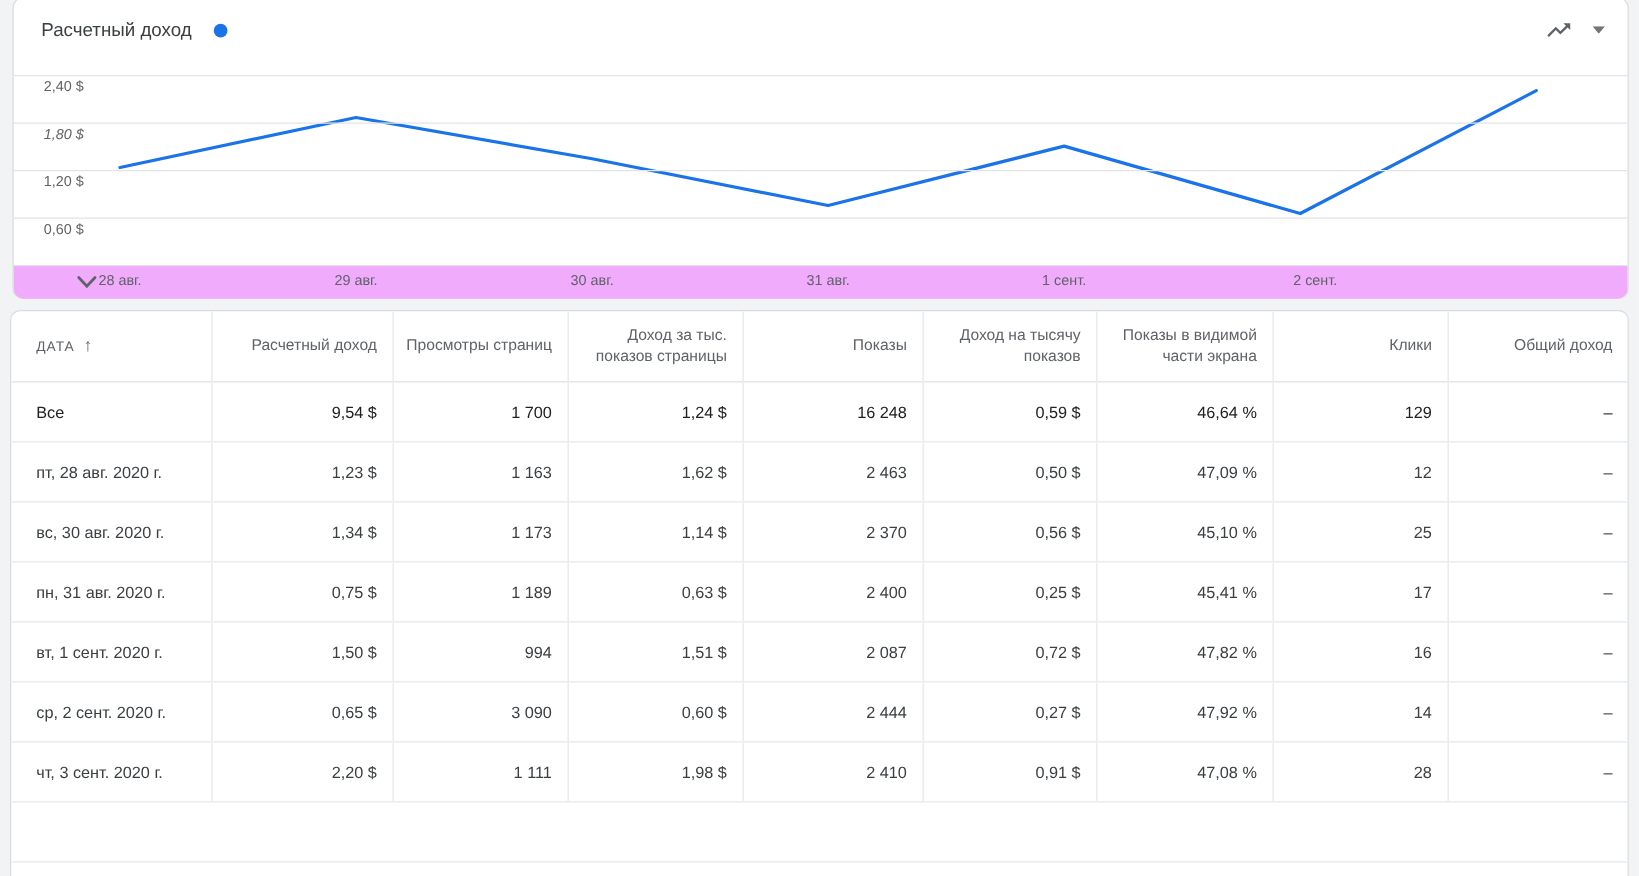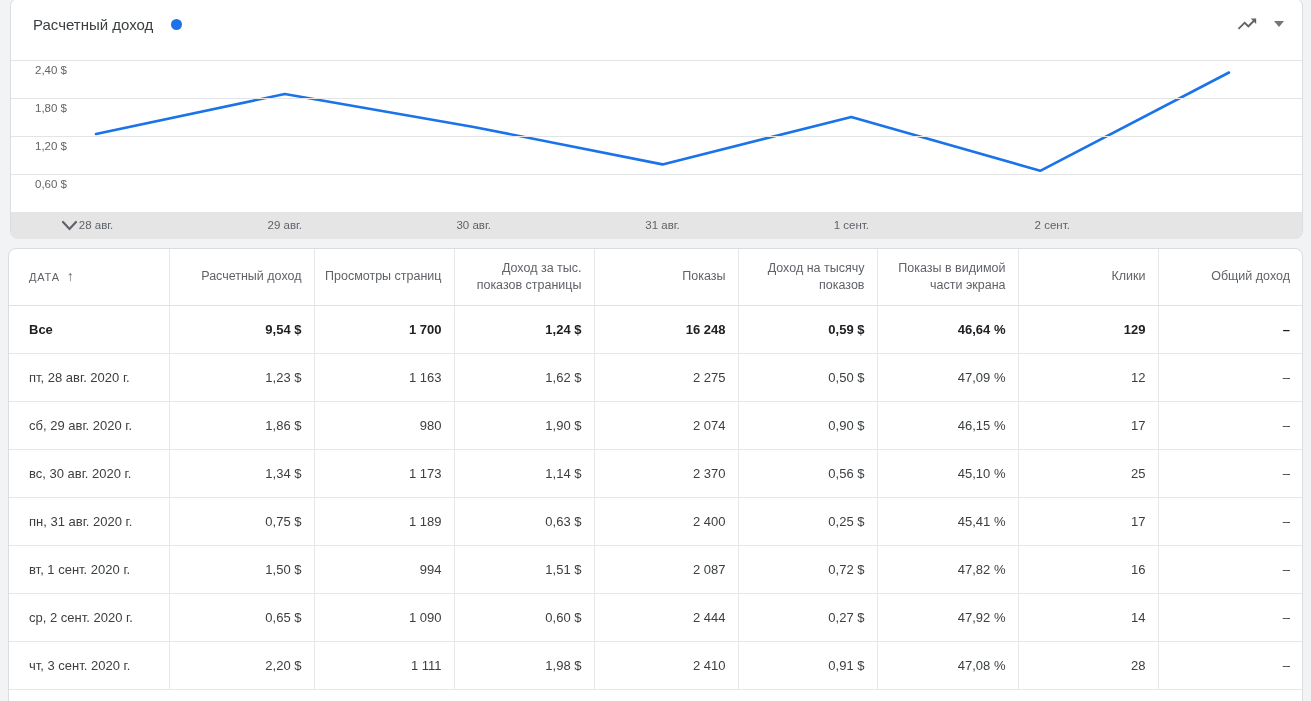--- a/index.html
+++ b/index.html
@@ -34,21 +34,21 @@
   .plot { position: absolute; left: 0; right: 0; top: 50px; height: 163px; padding-left: 13px; }
   .gridline { position: absolute; left: 0; right: 0; height: 1px; background: #e3e4e6; }
   .y-tick {
     position: absolute; left: 24px;
     font-size: 11.5px; color: #616366; white-space: nowrap;
   }
   .chart-svg { position: absolute; left: 0; top: 0; width: 100%; height: 100%; }
 
   .x-axis {
     position: absolute; left: 0; right: 0; top: 213px; height: 27px;
-    background: #e5e5e5; border-top: 1px solid #e3e4e6;
+    background: #f0abfc; border-top: 1px solid #e3e4e6;
     border-radius: 0 0 8px 8px;
   }
   .x-tick {
     position: absolute; top: 6px; transform: translateX(-50%);
     font-size: 11.5px; color: #5f6368; white-space: nowrap;
   }
   .collapse-btn { position: absolute; left: 50px; top: 7px; cursor: pointer; display: inline-flex; }
 
   
   .table-card { left: 8px; right: 8px; top: 248px; height: 530px; overflow: hidden; }
@@ -65,21 +65,21 @@
   th.col-date {
     text-align: left; padding-left: 20px;
     font-size: 11px; letter-spacing: 0.8px;
   }
   td {
     height: 48px; vertical-align: middle;
     font-size: 13px; color: #3c4043;
     text-align: right; padding: 0 12px;
   }
   td.cell-date { text-align: left; padding-left: 20px; }
-  tr.total td { font-weight: 700; color: #202124; }
+  tr.total td { font-weight: 400; color: #202124; }
   td.footer-cell { height: 48px; border-left: none; }
   .sort-arrow { font-size: 14px; color: #5f6368; margin-left: 7px; letter-spacing: 0; }
 </style>
 </head>
 <body>
 
 <section class="card chart-card">
   <div class="chart-header">
     <span class="chart-title">Расчетный доход</span>
     <span class="legend-dot" id="legend-dot" style="background: rgb(26, 115, 232);"></span>
@@ -97,21 +97,21 @@
     </div>
   </div>
 
   <div class="plot">
     <svg class="chart-svg" viewBox="0 0 1291 163" preserveAspectRatio="none">
       <polyline id="series-line" fill="none" stroke-width="2.6" stroke-linejoin="round" stroke-linecap="round" stroke="#1a73e8" points="85.0,85.0 273.8,45.0 462.7,78.0 651.5,115.4 840.3,67.9 1029.2,121.8 1218.0,23.5"></polyline>
     </svg>
   <div class="gridline" style="top: 10.8px;"></div>
       <div class="y-tick" style="top: 14.8px;">2,40 $</div>
       <div class="gridline" style="top: 48.8px;"></div>
-      <div class="y-tick" style="top: 52.8px;">1,80 $</div>
+      <div class="y-tick" style="top: 52.8px; font-style: italic;">1,80 $</div>
       <div class="gridline" style="top: 86.9px;"></div>
       <div class="y-tick" style="top: 90.9px;">1,20 $</div>
       <div class="gridline" style="top: 124.9px;"></div>
       <div class="y-tick" style="top: 128.9px;">0,60 $</div>
     </div>
 
   <div class="x-axis">
     <span class="collapse-btn">
       <svg width="17" height="12" viewBox="0 0 17 12">
         <path d="M2 2l6.5 7L15 2" stroke="#5f6368" stroke-width="2.2" fill="none" stroke-linecap="round"></path>
@@ -163,35 +163,24 @@
           <td>0,59 $</td>
           <td>46,64 %</td>
           <td>129</td>
           <td>–</td>
         </tr>
         <tr>
           <td class="cell-date">пт, 28 авг. 2020 г.</td>
           <td>1,23 $</td>
           <td>1 163</td>
           <td>1,62 $</td>
-          <td>2 275</td>
+          <td>2 463</td>
           <td>0,50 $</td>
           <td>47,09 %</td>
           <td>12</td>
-          <td>–</td>
-        </tr>
-        <tr>
-          <td class="cell-date">сб, 29 авг. 2020 г.</td>
-          <td>1,86 $</td>
-          <td>980</td>
-          <td>1,90 $</td>
-          <td>2 074</td>
-          <td>0,90 $</td>
-          <td>46,15 %</td>
-          <td>17</td>
           <td>–</td>
         </tr>
         <tr>
           <td class="cell-date">вс, 30 авг. 2020 г.</td>
           <td>1,34 $</td>
           <td>1 173</td>
           <td>1,14 $</td>
           <td>2 370</td>
           <td>0,56 $</td>
           <td>45,10 %</td>
@@ -216,21 +205,21 @@
           <td>1,51 $</td>
           <td>2 087</td>
           <td>0,72 $</td>
           <td>47,82 %</td>
           <td>16</td>
           <td>–</td>
         </tr>
         <tr>
           <td class="cell-date">ср, 2 сент. 2020 г.</td>
           <td>0,65 $</td>
-          <td>1 090</td>
+          <td>3 090</td>
           <td>0,60 $</td>
           <td>2 444</td>
           <td>0,27 $</td>
           <td>47,92 %</td>
           <td>14</td>
           <td>–</td>
         </tr>
         <tr>
           <td class="cell-date">чт, 3 сент. 2020 г.</td>
           <td>2,20 $</td>

